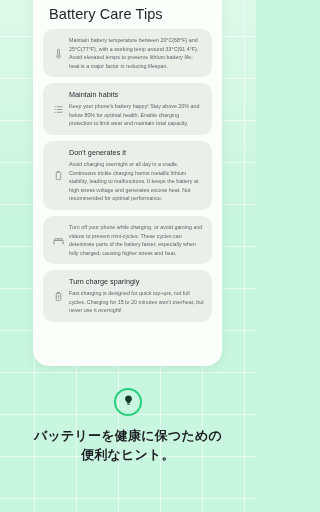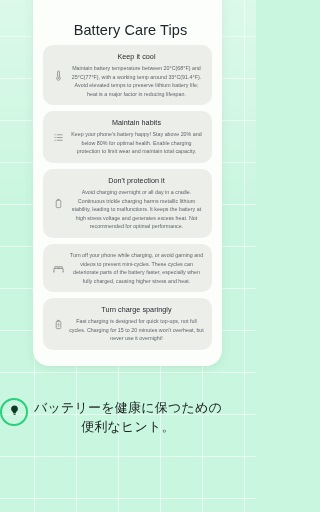--- a/index.html
+++ b/index.html
@@ -44,23 +44,22 @@
     background: #fbfefb;
     border-bottom-left-radius: 16px;
     border-bottom-right-radius: 16px;
     box-shadow: 0 2px 10px rgba(60,110,85,0.10);
     overflow: hidden;
     box-sizing: border-box;
   }
   #sheet-inner {
     position: absolute;
     left: 0; top: 12px; right: 0; bottom: 0;
-    padding: 16px 10px 0 10px;
-    box-sizing: border-box;
-    text-align: center;
+    padding: 0 10px 0 10px;
+    box-sizing: border-box;
   }
   #page-title {
     font-size: 14.5px;
     color: #20262a;
     margin: 6px 0 7px 6px;
     letter-spacing: 0.1px;
     font-weight: 400;
   }
 
   
@@ -103,22 +102,23 @@
     letter-spacing: 0.02px;
   }
 
   
   #bottom {
     position: absolute;
     left: 0;
     right: 0;
     top: 388px;
     display: flex;
-    flex-direction: row;
+    flex-direction: column;
     align-items: center;
+    font-weight: bold;
   }
   #bulb-badge {
     width: 28px;
     height: 28px;
     border-radius: 50%;
     border: 2px solid #28d07e;
     background: transparent;
     display: flex;
     align-items: center;
     justify-content: center;
@@ -146,21 +146,20 @@
       <div id="page-title">Battery Care Tips</div>
 
       <div class="tip-card">
         <div class="tip-icon">
           <svg width="11" height="11" viewBox="0 0 24 24" fill="none" stroke="#4b5256" stroke-width="1.8" stroke-linecap="round" stroke-linejoin="round">
             <path d="M14 14.8V4a2 2 0 0 0-4 0v10.8a4 4 0 1 0 4 0z"></path>
             <circle cx="12" cy="18" r="1.6" fill="#4b5256" stroke="none"></circle>
           </svg>
         </div>
         <div class="tip-body">
-          <p class="tip-title">Keep it cool</p>
           <p class="tip-text">Maintain battery temperature between 20°C(68°F) and 25°C(77°F), with a working temp around 33°C(91.4°F). Avoid elevated temps to preserve lithium battery life; heat is a major factor in reducing lifespan.</p>
         </div>
       </div>
 
       <div class="tip-card">
         <div class="tip-icon">
           <svg width="11" height="11" viewBox="0 0 24 24" fill="none" stroke="#4b5256" stroke-width="1.8" stroke-linecap="round">
             <line x1="9" y1="6" x2="20" y2="6"></line>
             <line x1="9" y1="12" x2="20" y2="12"></line>
             <line x1="9" y1="18" x2="20" y2="18"></line>
@@ -176,21 +175,21 @@
       </div>
 
       <div class="tip-card">
         <div class="tip-icon">
           <svg width="11" height="11" viewBox="0 0 24 24" fill="none" stroke="#4b5256" stroke-width="1.8" stroke-linecap="round" stroke-linejoin="round">
             <rect x="7" y="5" width="10" height="16" rx="2.2"></rect>
             <line x1="10" y1="3" x2="14" y2="3"></line>
           </svg>
         </div>
         <div class="tip-body">
-          <p class="tip-title">Don't protection it</p>
+          <p class="tip-title">Don't generates it</p>
           <p class="tip-text">Avoid charging overnight or all day in a cradle. Continuous trickle charging harms metallic lithium stability, leading to malfunctions. It keeps the battery at high stress voltage and generates excess heat. Not recommended for optimal performance.</p>
         </div>
       </div>
 
       <div class="tip-card">
         <div class="tip-icon">
           <svg width="11" height="11" viewBox="0 0 24 24" fill="none" stroke="#4b5256" stroke-width="1.8" stroke-linecap="round" stroke-linejoin="round">
             <path d="M2 18v-6h20v6"></path>
             <path d="M2 18v2"></path>
             <path d="M22 18v2"></path>

